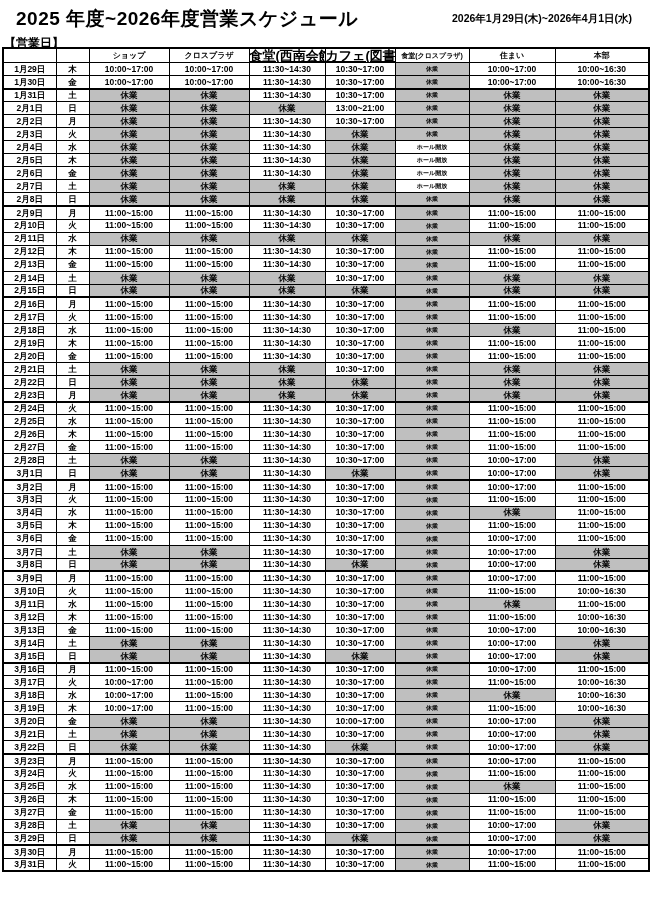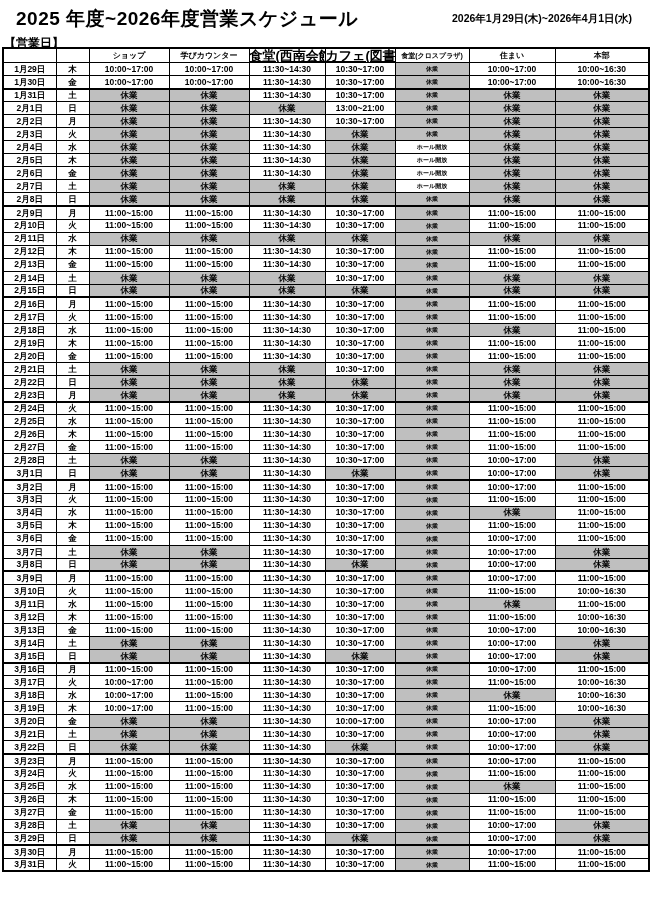--- a/index.html
+++ b/index.html
@@ -63,21 +63,21 @@
         <col style="width:70px">
       <col style="width:74px">
         <col style="width:86px">
         <col style="width:94px">
     </colgroup>
     <thead>
       <tr>
           <th></th>
           <th></th>
           <th>ショップ</th>
-          <th>学びカウンター</th>
+          <th>クロスプラザ</th>
           <th>食堂(西南会館)</th>
           <th>カフェ(図書館)</th>
           <th>食堂(クロスプラザ)</th>
           <th>住まい</th>
           <th>本部</th>
         </tr>
     </thead>
     <tbody>
         <tr>
           <td class="date-cell">1月29日</td>

